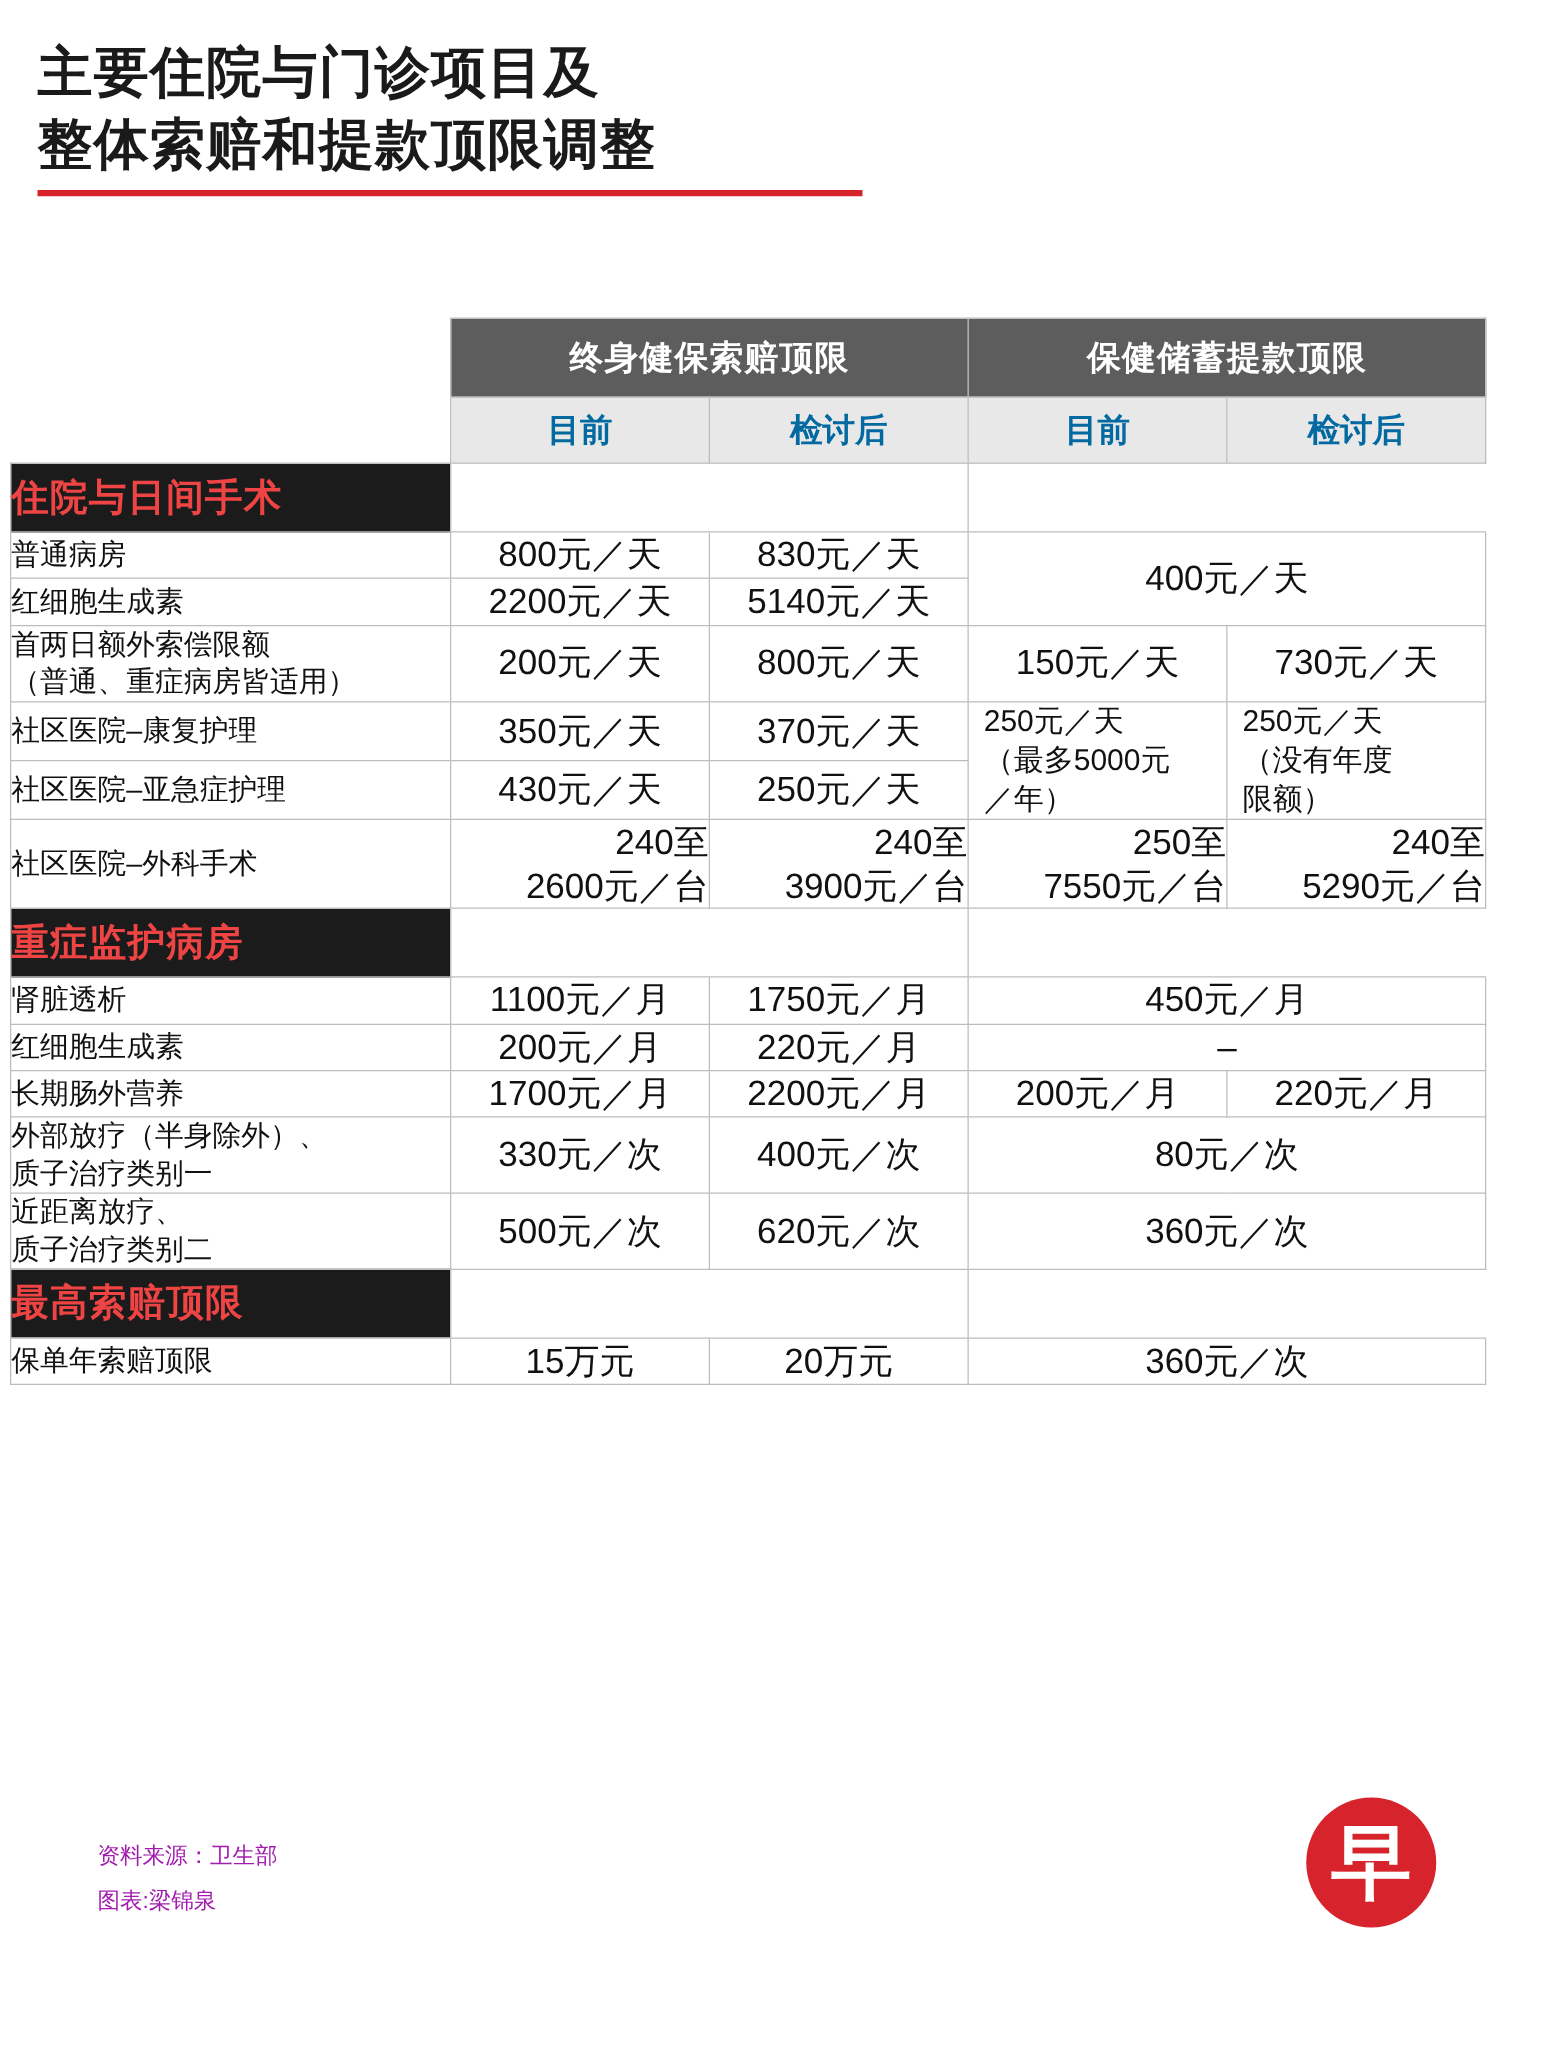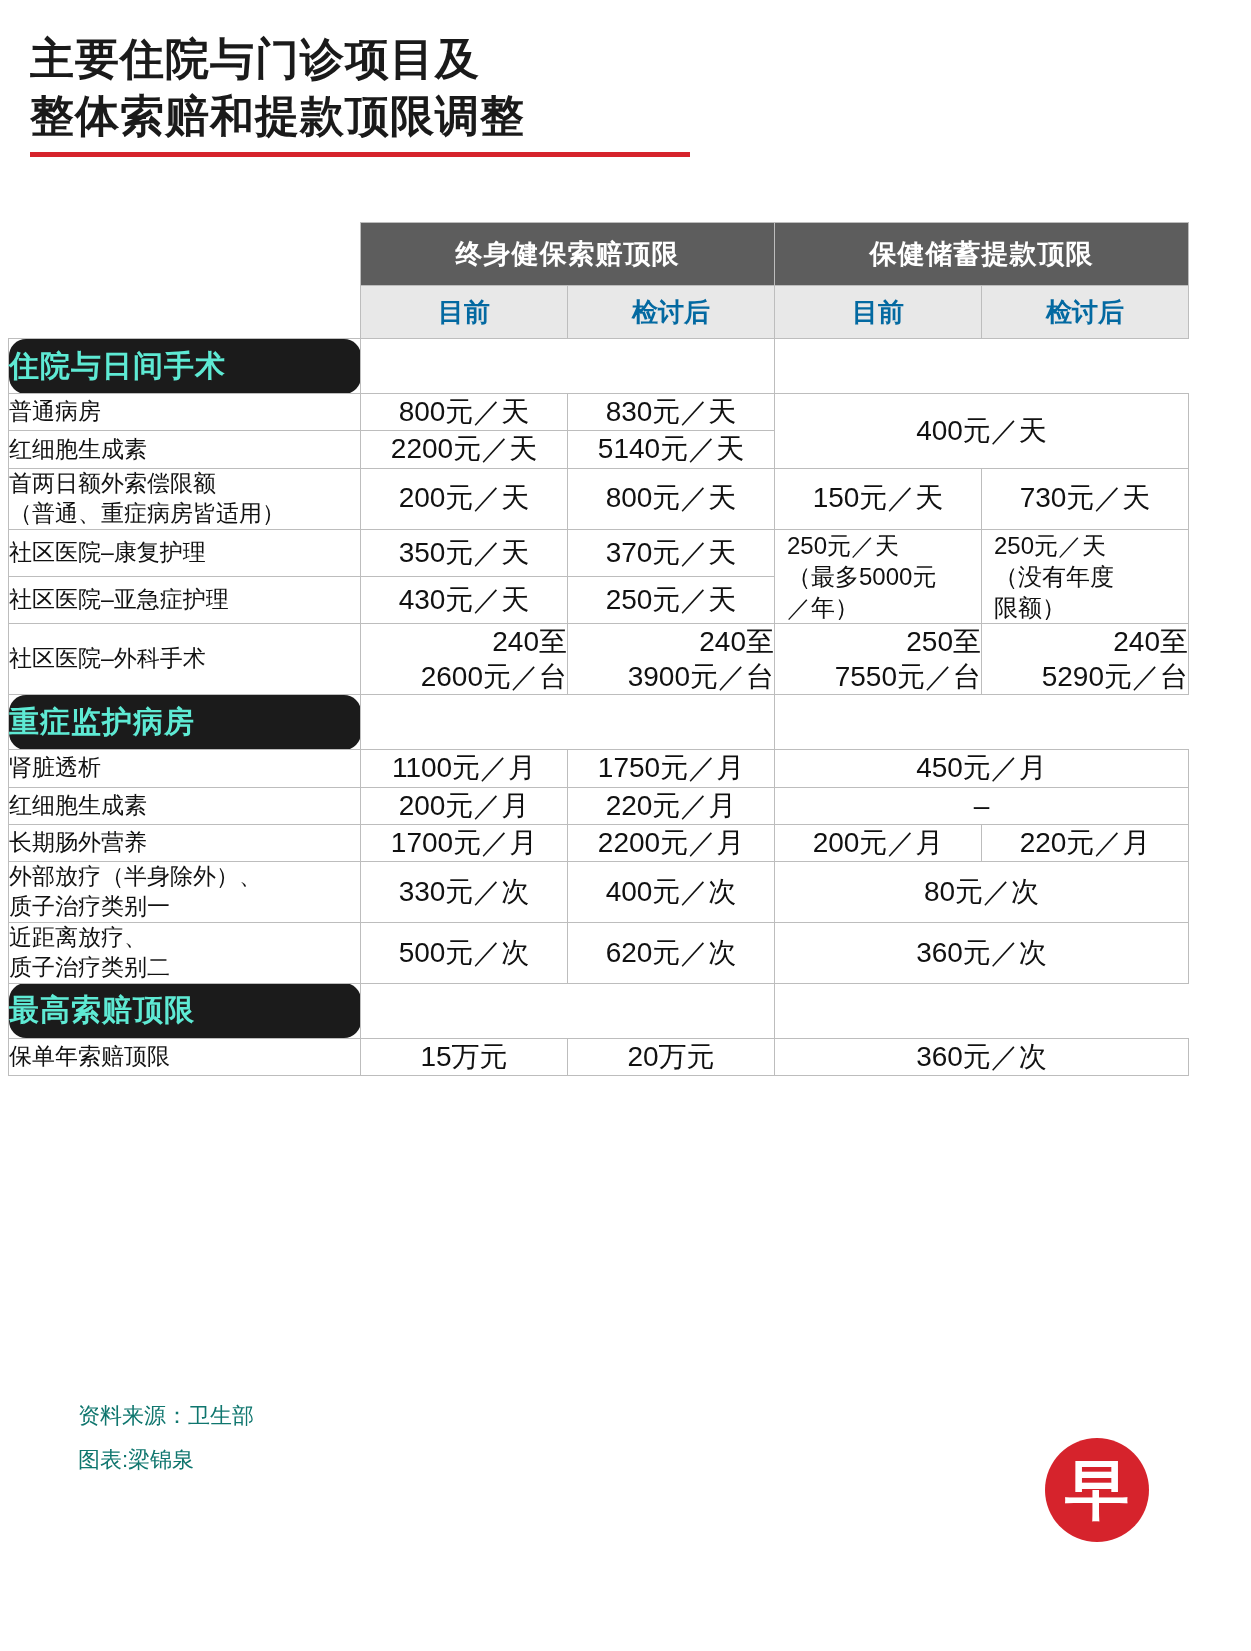--- a/index.html
+++ b/index.html
@@ -48,20 +48,21 @@
   .table-wrap {
     position: absolute;
     left: 8px;
     top: 222px;
     width: 1235px;
   }
   table.main {
     border-collapse: collapse;
     width: 1180px;
     table-layout: fixed;
+    margin-top: 32px;
   }
   table.main td, table.main th {
     border: 1px solid #bdbdbd;
     padding: 0;
     vertical-align: middle;
   }
   col.c-label { width: 352px; }
   col.c-n { width: 207px; }
 
   .hdr-group {
@@ -85,27 +86,26 @@
     border-left: none !important;
     border-top: none !important;
     border-bottom: none !important;
   }
 
   .section-row td {
     background: #ffffff;
   }
   .section-cell {
     background: #1b1b1b !important;
-    color: #5eead4;
+    color: #ef4444;
     font-size: 30px;
     font-weight: bold;
     height: 54px;
     padding-left: 12px;
     letter-spacing: 1px;
-    border-radius: 17px;
   }
   .section-empty {
     background: #ffffff !important;
     border-right: none !important;
   }
   .section-empty.last { border-right: 1px solid #bdbdbd !important; }
 
   td.rowlabel {
     font-size: 23px;
     padding: 8px 6px 8px 10px;
@@ -135,24 +135,24 @@
     font-size: 28px;
   }
 
   .nb-left { border-left: none !important; }
   .nb-right { border-right: none !important; }
 
   
   .footer {
     position: absolute;
     left: 78px;
-    top: 1394px;
-    font-size: 22px;
+    top: 1466px;
+    font-size: 18px;
     line-height: 2.0;
-    color: #0f766e;
+    color: #a21caf;
   }
   .logo {
     position: absolute;
     left: 1045px;
     top: 1438px;
     width: 104px;
     height: 104px;
     border-radius: 50%;
     background: #d6232c;
     color: #ffffff;

